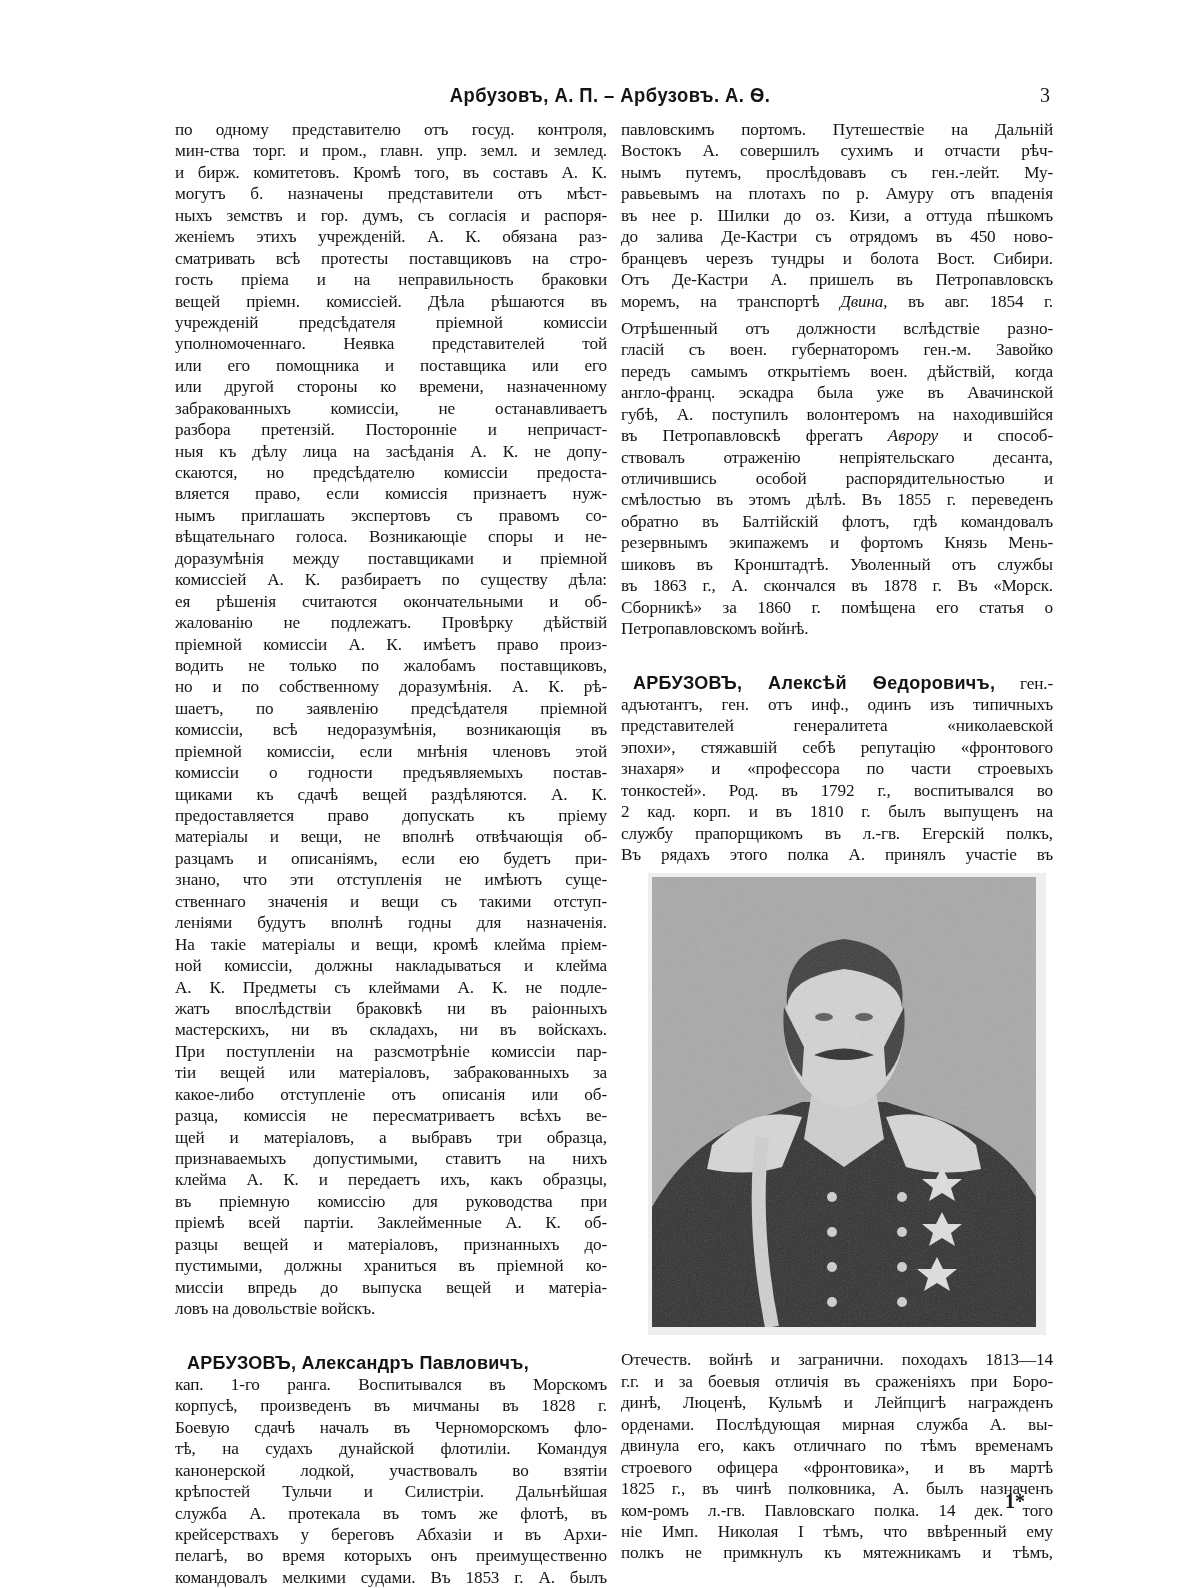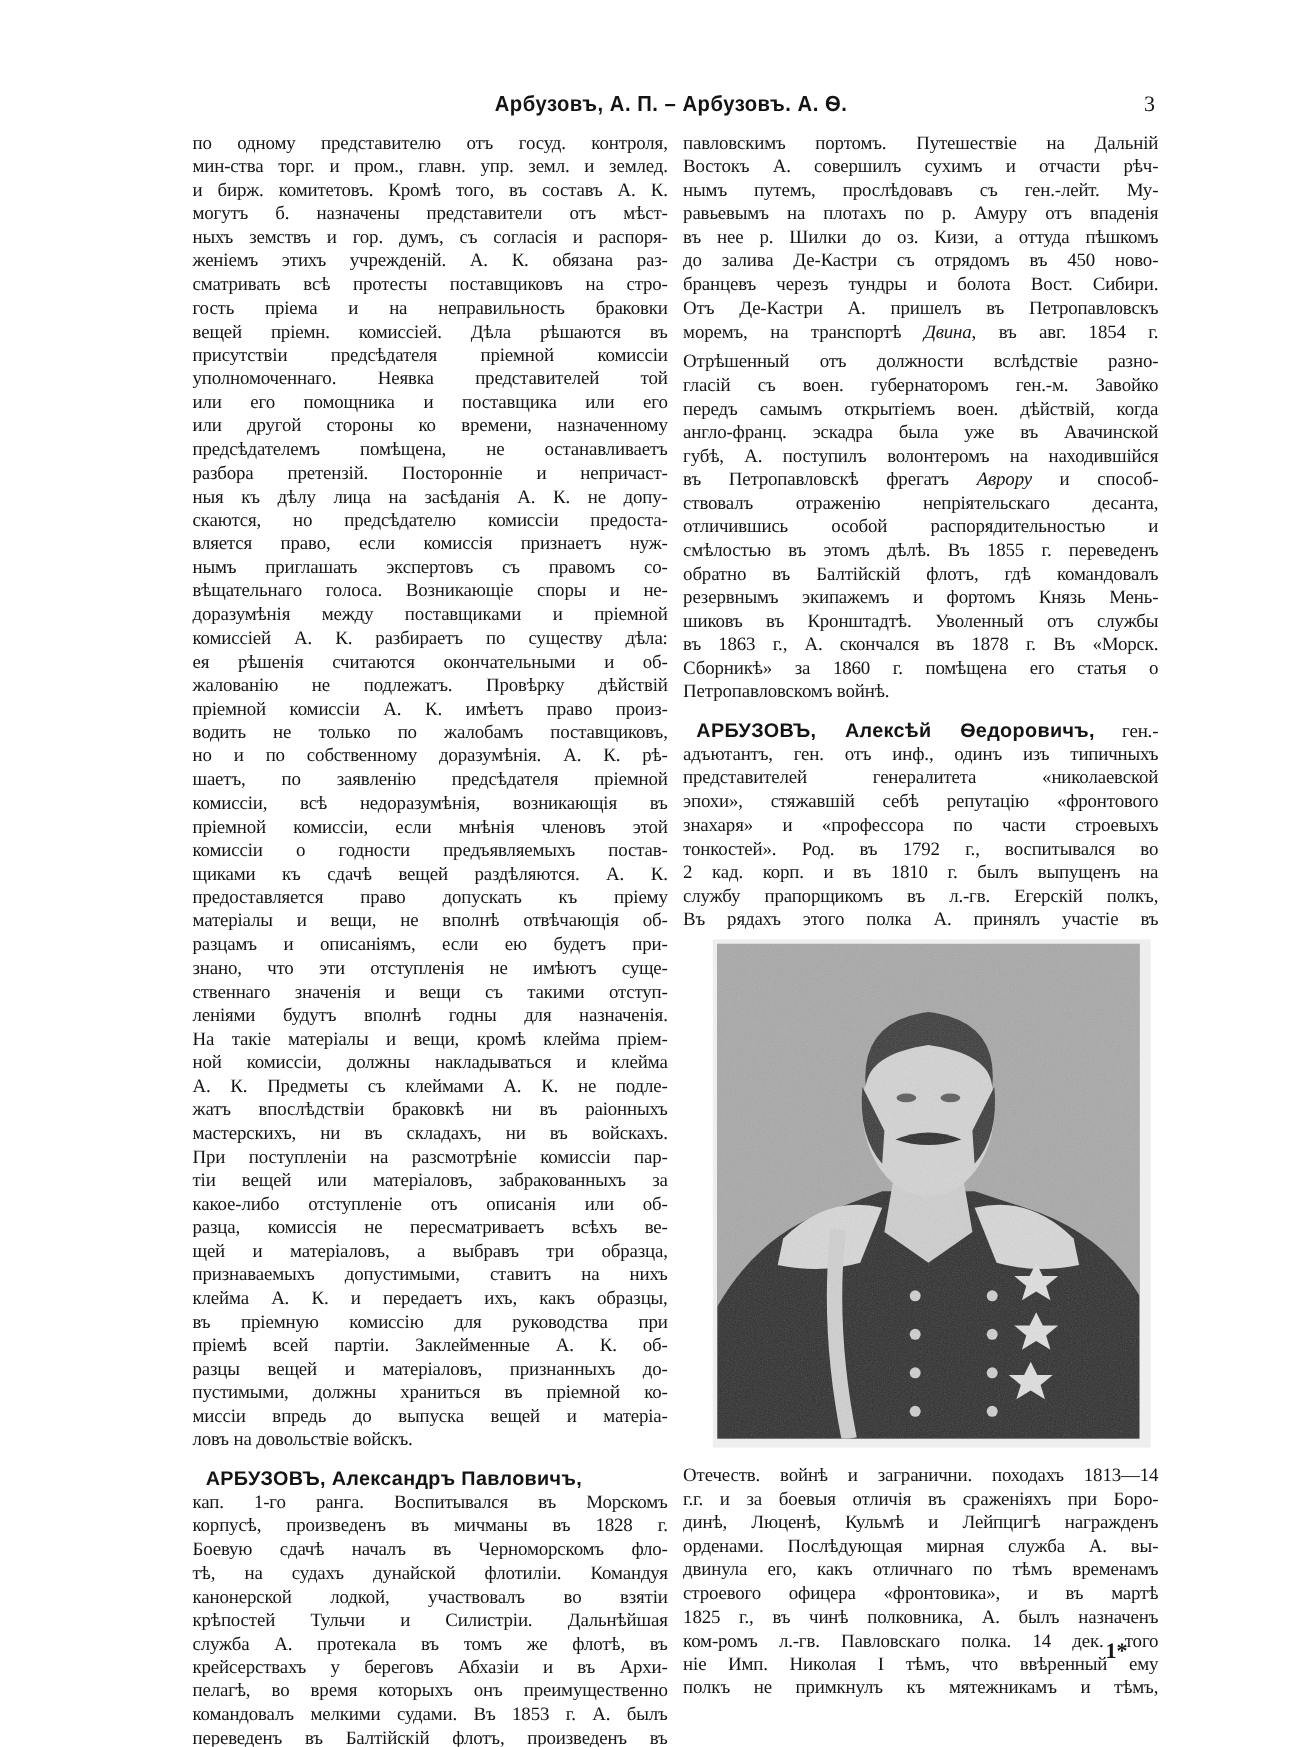--- a/index.html
+++ b/index.html
@@ -15,21 +15,21 @@
     .col-left { left: 175px; }
     .col-right { left: 621px; }
     .line { display: block; white-space: nowrap; font-size: 17.2px; line-height: 21.45px;
            height: 21.45px; text-align: justify; text-align-last: justify;
            font-family: "Liberation Serif", "DejaVu Serif", serif; letter-spacing: -0.15px; }
     .line.last { text-align-last: left; }
     .gap { height: 14px; }
     .gap-small { height: 6px; }
     .entry-head { font-family: "Liberation Sans", "DejaVu Sans", sans-serif; font-weight: 700;
            font-size: 18px; letter-spacing: 0.3px; }
-    .indent { padding-left: 12px; }
+    .indent { padding-left: 12px; margin-top: 19px; }
     i.it { }
     .portrait { position: relative; margin: 8px 0 14px 27px; width: 398px; height: 462px;
            background: #eeeeee; }
     .portrait-inner { position: absolute; left: 4px; top: 4px; right: 10px; bottom: 8px;
            background: radial-gradient(ellipse at 50% 35%, #bdbdbd 0%, #9c9c9c 60%, #8a8a8a 100%); overflow: hidden; }
     .footer-sig { position: absolute; left: 1005px; top: 1490px; font-size: 20px; font-weight: 700;
            font-family: "Liberation Serif", serif; }
   </style>
 </head>
 <body>
@@ -43,25 +43,25 @@
   <div id="left-block1">
       <div class="line">по одному представителю отъ госуд. контроля,</div>
       <div class="line">мин-ства торг. и пром., главн. упр. земл. и землед.</div>
       <div class="line">и бирж. комитетовъ. Кромѣ того, въ составъ А. К.</div>
       <div class="line">могутъ б. назначены представители отъ мѣст-</div>
       <div class="line">ныхъ земствъ и гор. думъ, съ согласія и распоря-</div>
       <div class="line">женіемъ этихъ учрежденій. А. К. обязана раз-</div>
       <div class="line">сматривать всѣ протесты поставщиковъ на стро-</div>
       <div class="line">гость пріема и на неправильность браковки</div>
       <div class="line">вещей пріемн. комиссіей. Дѣла рѣшаются въ</div>
-      <div class="line">присутствіи предсѣдателя пріемной комиссіи</div>
+      <div class="line">учрежденій предсѣдателя пріемной комиссіи</div>
       <div class="line">уполномоченнаго. Неявка представителей той</div>
       <div class="line">или его помощника и поставщика или его</div>
       <div class="line">или другой стороны ко времени, назначенному</div>
-      <div class="line">предсѣдателемъ помѣщена, не останавливаетъ</div>
+      <div class="line">забракованныхъ комиссіи, не останавливаетъ</div>
       <div class="line">разбора претензій. Посторонніе и непричаст-</div>
       <div class="line">ныя къ дѣлу лица на засѣданія А. К. не допу-</div>
       <div class="line">скаются, но предсѣдателю комиссіи предоста-</div>
       <div class="line">вляется право, если комиссія признаетъ нуж-</div>
       <div class="line">нымъ приглашать экспертовъ съ правомъ со-</div>
       <div class="line">вѣщательнаго голоса. Возникающіе споры и не-</div>
       <div class="line">доразумѣнія между поставщиками и пріемной</div>
       <div class="line">комиссіей А. К. разбираетъ по существу дѣла:</div>
       <div class="line">ея рѣшенія считаются окончательными и об-</div>
       <div class="line">жалованію не подлежатъ. Провѣрку дѣйствій</div>

